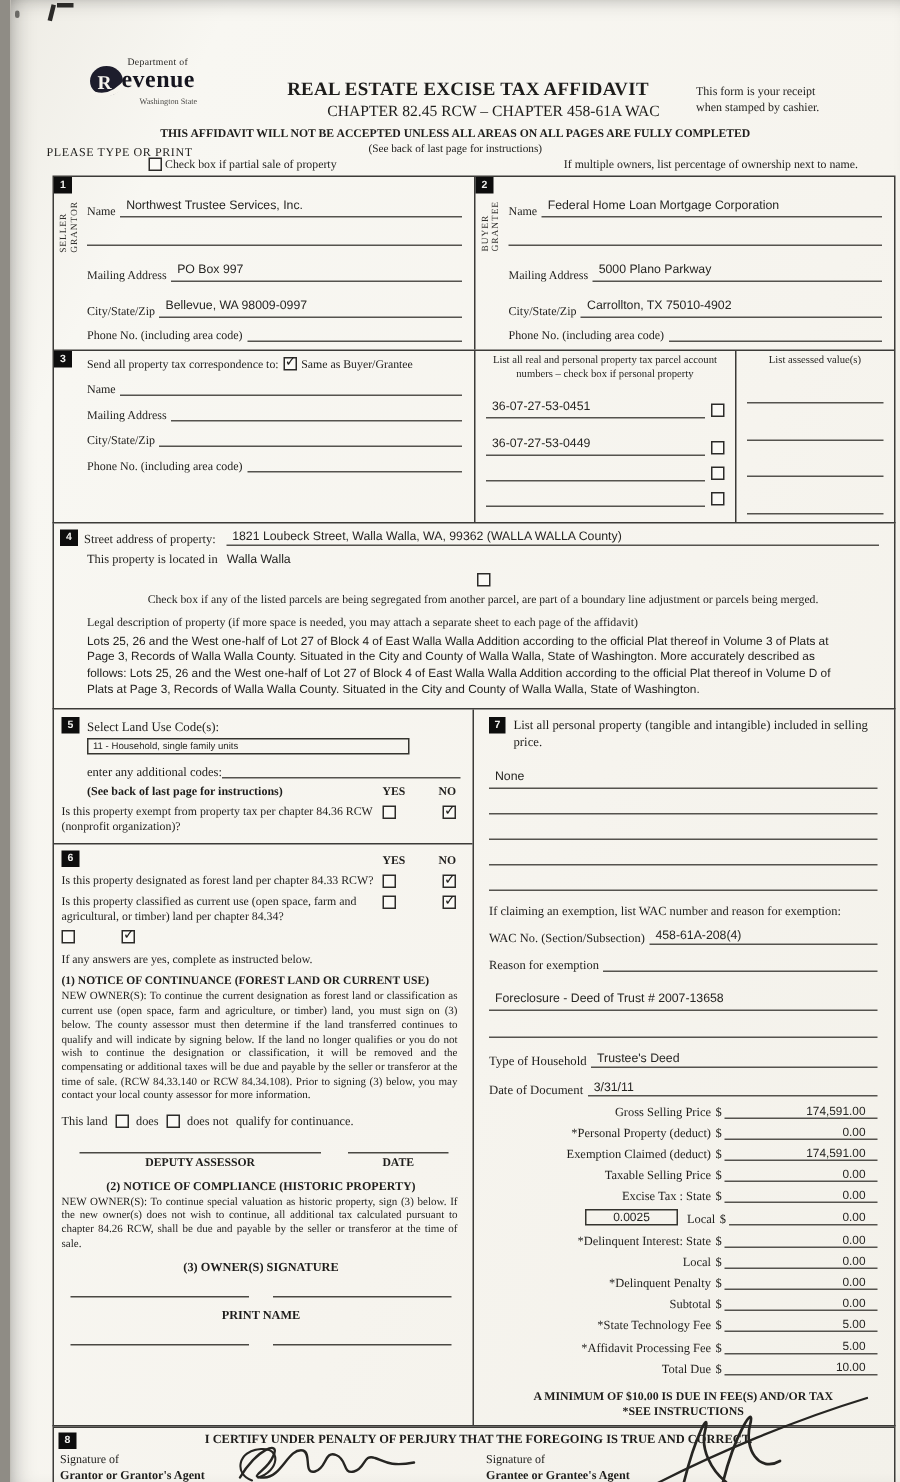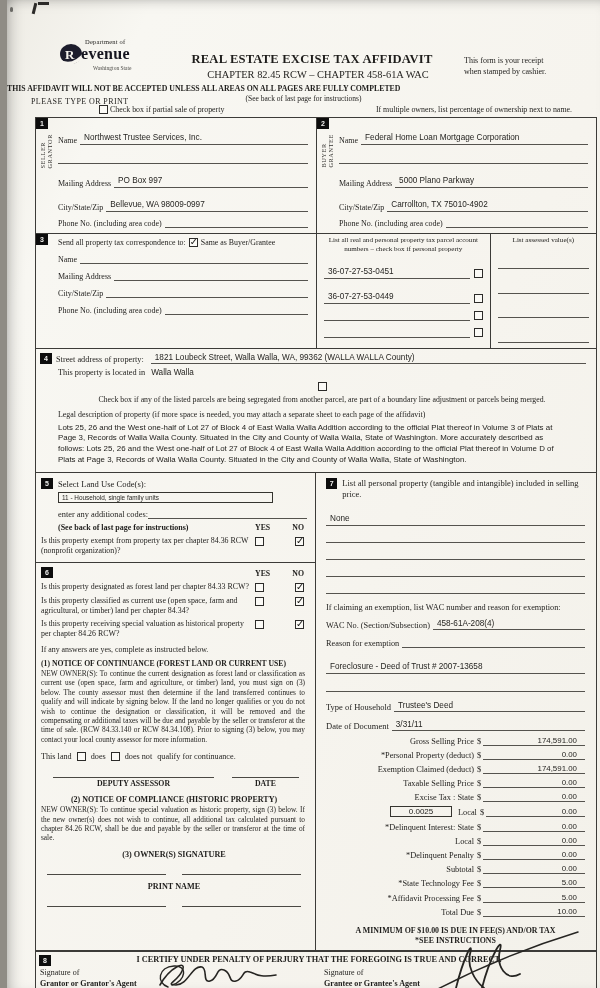--- a/index.html
+++ b/index.html
@@ -22,23 +22,23 @@
 
   
   .hdr { position:absolute; left:0; top:0; width:593px; height:117px; }
   .logo { position:absolute; left:52px; top:38px; width:110px; }
   .logo .dept { font-size:6.5px; margin-left:26px; letter-spacing:.2px; }
   .logo .wordrow { display:flex; align-items:center; margin-top:-2px; }
   .logo .word { font-size:16px; font-weight:bold; letter-spacing:.3px; margin-left:-4px; color:#15151f; }
   .logo .state { font-size:5.5px; margin-left:34px; color:#4c4b47; }
   .please { position:absolute; left:24px; top:97px; font-size:8px; letter-spacing:.4px; }
   .htitle { position:absolute; left:155px; top:52px; width:300px; text-align:center; font-size:12.6px; font-weight:bold; letter-spacing:.2px; }
-  .hchap  { position:absolute; left:161px; top:69px; width:300px; text-align:center; font-size:10.4px; }
+  .hchap  { position:absolute; left:172px; top:69px; width:300px; text-align:center; font-size:10.4px; }
   .hreceipt { position:absolute; right:26px; top:56px; width:110px; font-size:8px; white-space:pre-line; line-height:1.35; }
-  .hwarn { position:absolute; left:0; right:0; top:84px; text-align:left; font-size:7.8px; font-weight:bold; }
+  .hwarn { position:absolute; left:0; right:0; top:84px; text-align:center; font-size:7.8px; font-weight:bold; }
   .hseeback { position:absolute; left:0; right:0; top:94px; text-align:center; font-size:7.5px; }
   .hpartial { position:absolute; left:92px; top:105px; font-size:7.9px; display:flex; align-items:center; gap:2px; }
   .hmult { position:absolute; right:28px; top:105px; font-size:7.9px; }
 
   .form { position:absolute; left:28px; top:117px; width:562px; }
 
   .b { display:inline-block; width:12px; height:11px; background:#0d0d0d; color:#f0f0ee;
        font:bold 7px/11px "Liberation Sans", sans-serif; text-align:center; vertical-align:top; }
   .b.abs { position:absolute; left:0; top:0; }
 
@@ -351,21 +351,20 @@
         <div class="qrow">
           <span class="qtext">Is this property classified as current use (open space, farm and agricultural, or timber) land per chapter 84.34?</span>
           <span class="qcols">
             <span class="chk"></span>
             <span class="chk">
                 <span class="tick">✓</span>
               </span>
           </span>
         </div>
         <div class="qrow">
-          <span class="qtext">Is this property receiving special valuation as historical property per chapter 84.26 RCW?</span>
           <span class="qcols">
             <span class="chk"></span>
             <span class="chk">
                 <span class="tick">✓</span>
               </span>
           </span>
         </div>
         <div class="ifyes">If any answers are yes, complete as instructed below.</div>
         <div class="n1t">(1) NOTICE OF CONTINUANCE (FOREST LAND OR CURRENT USE)</div>
         <div class="nbody">NEW OWNER(S): To continue the current designation as forest land or classification as current use (open space, farm and agriculture, or timber) land, you must sign on (3) below. The county assessor must then determine if the land transferred continues to qualify and will indicate by signing below. If the land no longer qualifies or you do not wish to continue the designation or classification, it will be removed and the compensating or additional taxes will be due and payable by the seller or transferor at the time of sale. (RCW 84.33.140 or RCW 84.34.108). Prior to signing (3) below, you may contact your local county assessor for more information.</div>

